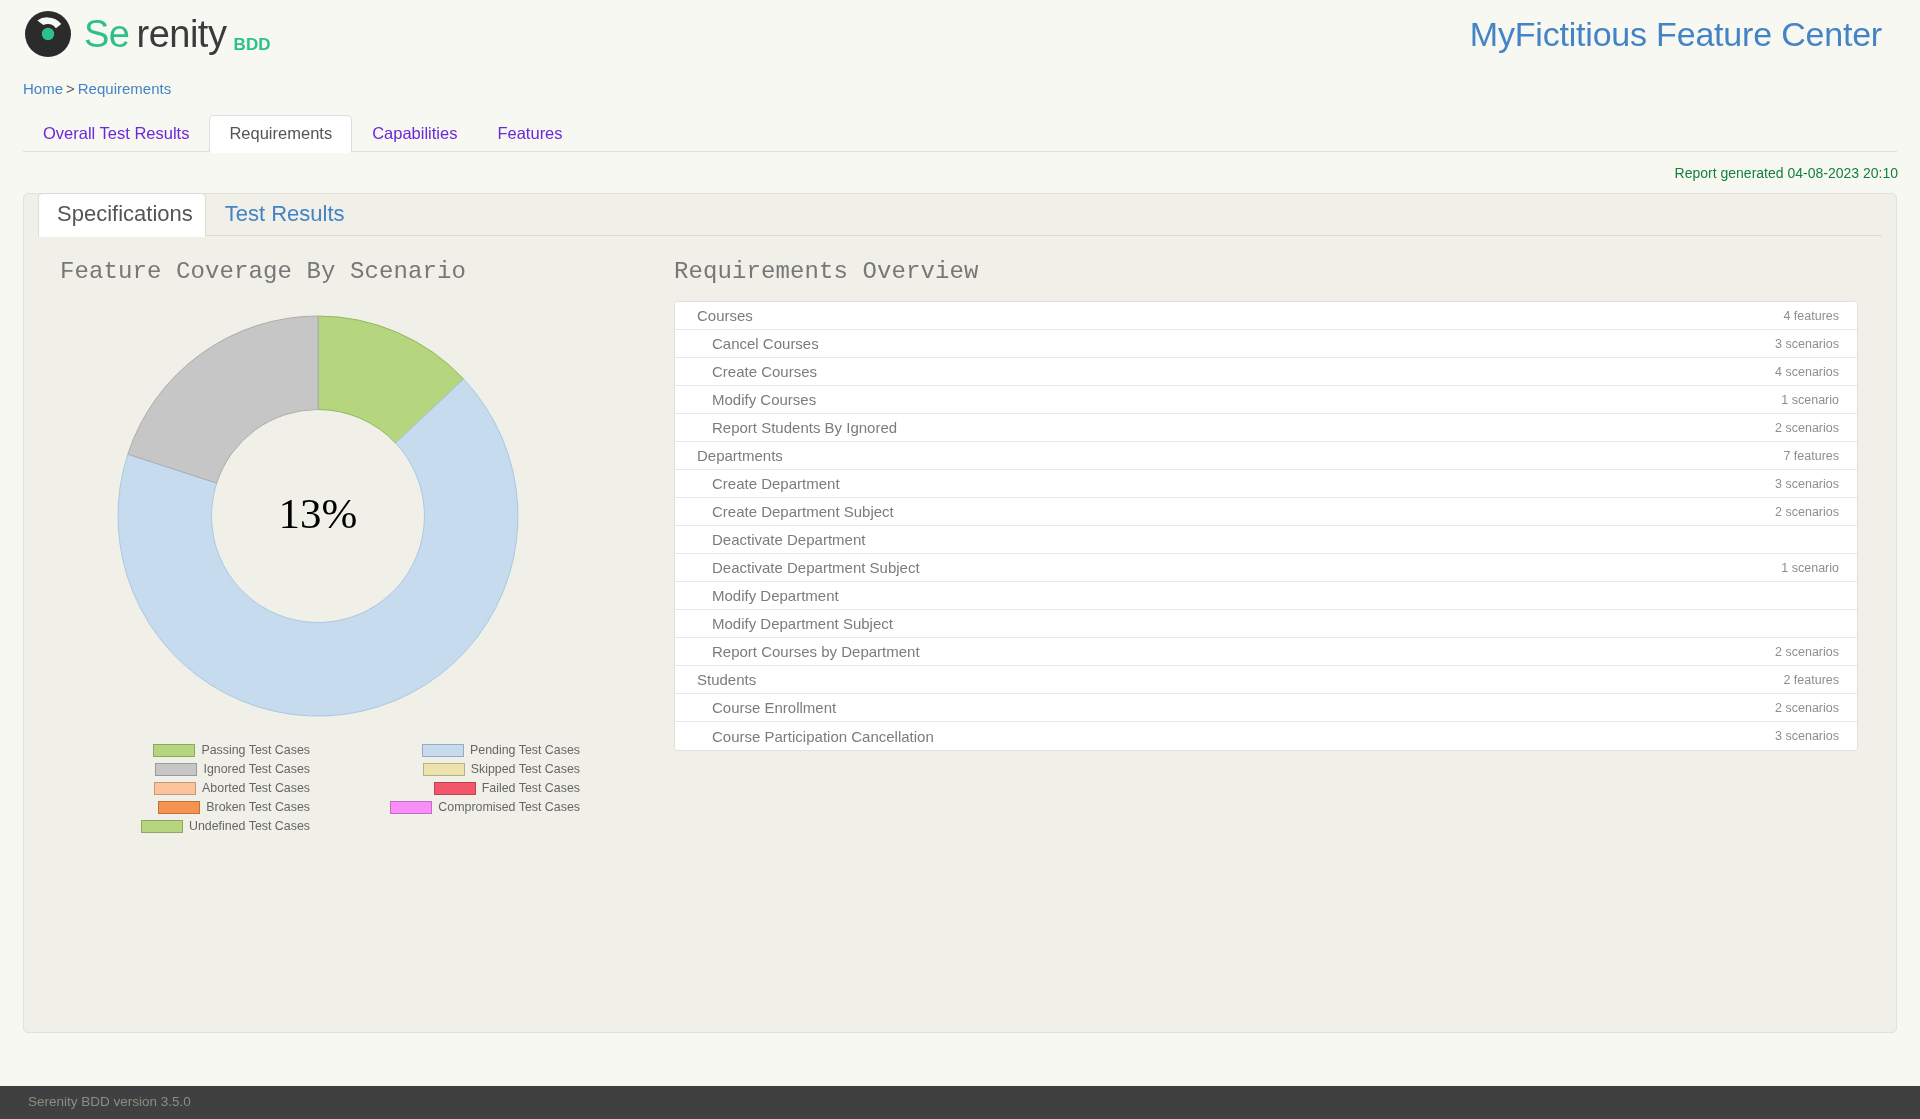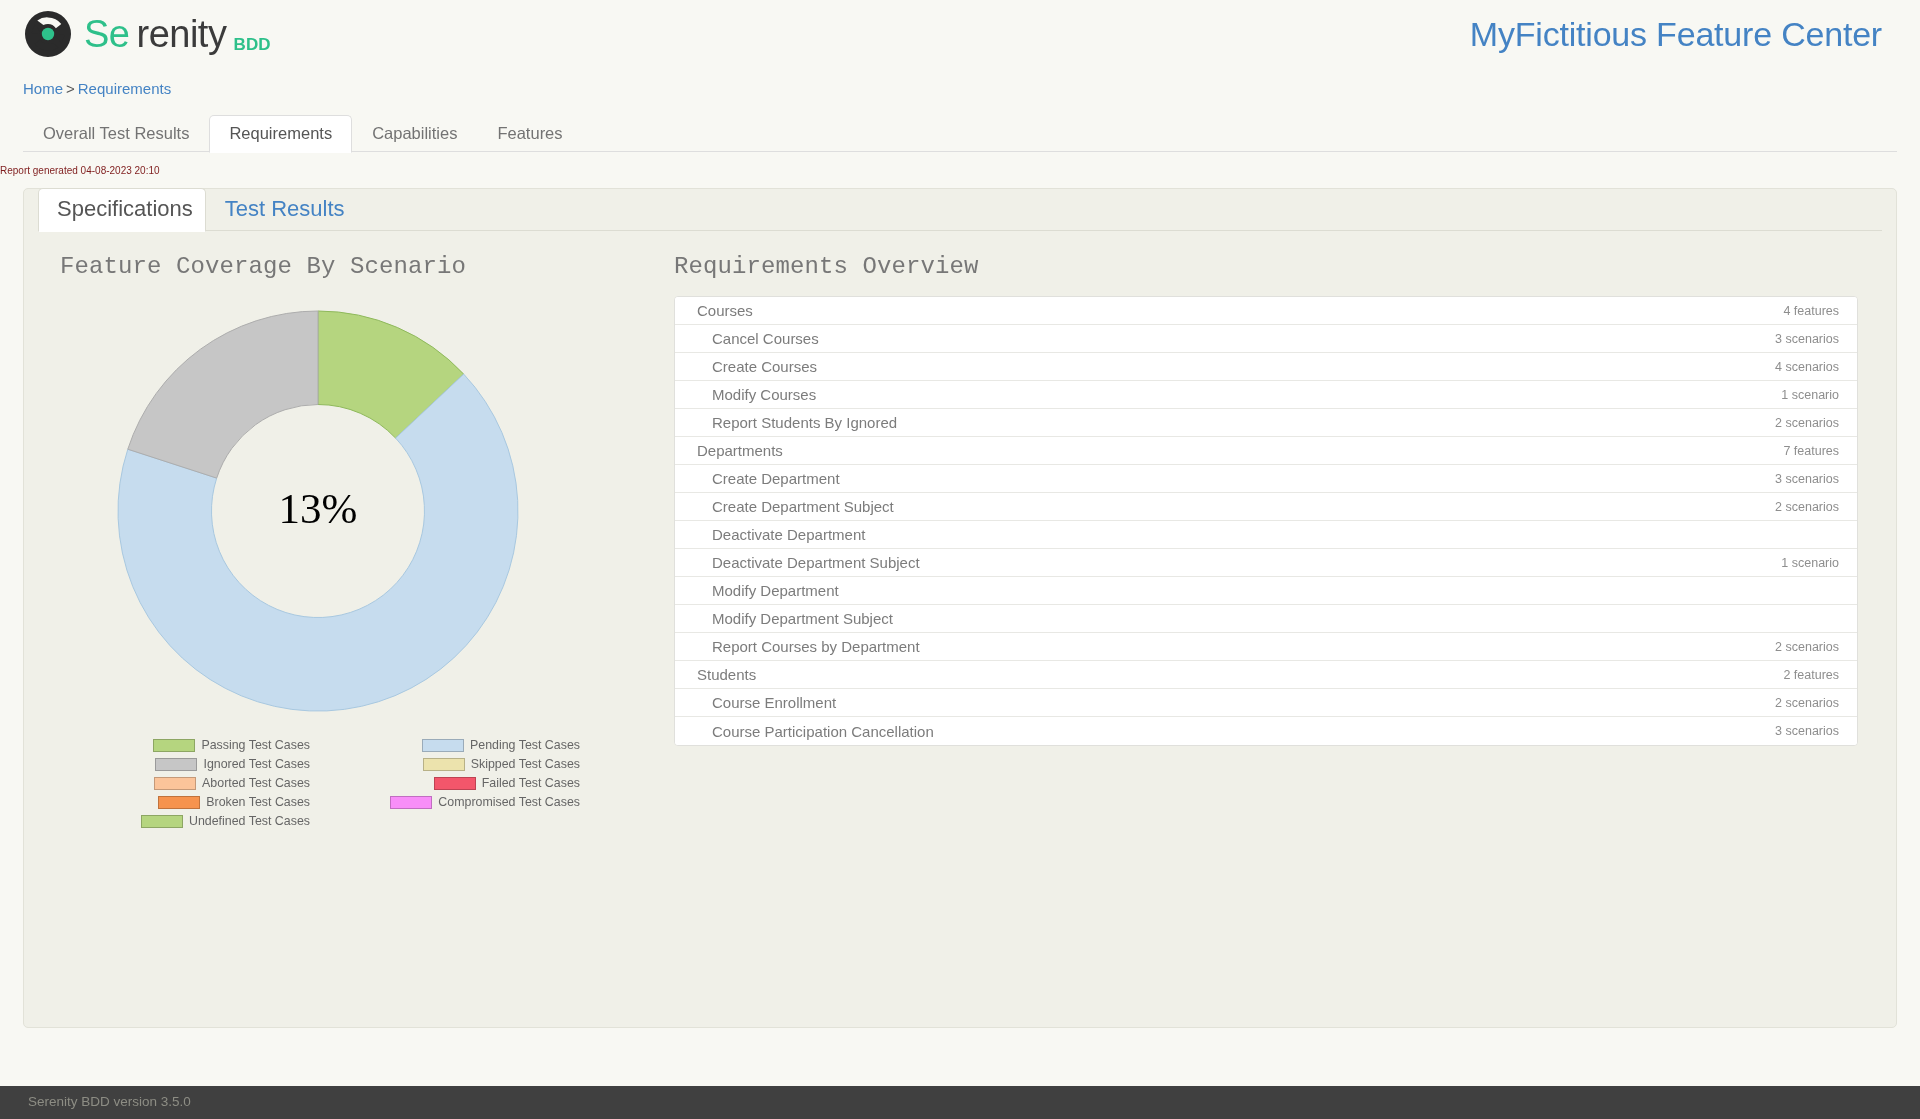--- a/index.html
+++ b/index.html
@@ -68,43 +68,44 @@
   }
   .tabs-row::after {
     content: "";
     position: absolute;
     left: 23px; right: 23px; bottom: 0;
     height: 1px;
     background: #dedede;
   }
   .tab {
     font-size: 16.5px;
-    color: #737373;
+    color: #6d28d9;
     padding: 9px 19px 10px 19px;
     line-height: 1;
     border: 1px solid transparent;
     border-radius: 5px 5px 0 0;
     position: relative;
     z-index: 2;
     cursor: pointer;
     white-space: nowrap;
   }
   .tab.active {
     background: #ffffff;
     color: #555;
     border-color: #dedede;
     border-bottom-color: #ffffff;
     margin-bottom: -1px;
     padding-bottom: 11px;
   }
 
   
   .report-generated {
-    font-size: 10px;
-    color: #7f1d1d;
+    text-align: right;
+    font-size: 14px;
+    color: #15803d;
     padding: 13px 22px 0 0;
   }
 
   
   .panel {
     margin: 12px 23px 0 23px;
     background: #f0f0e8;
     border: 1px solid #e2e2d8;
     border-radius: 5px;
     min-height: 840px;

